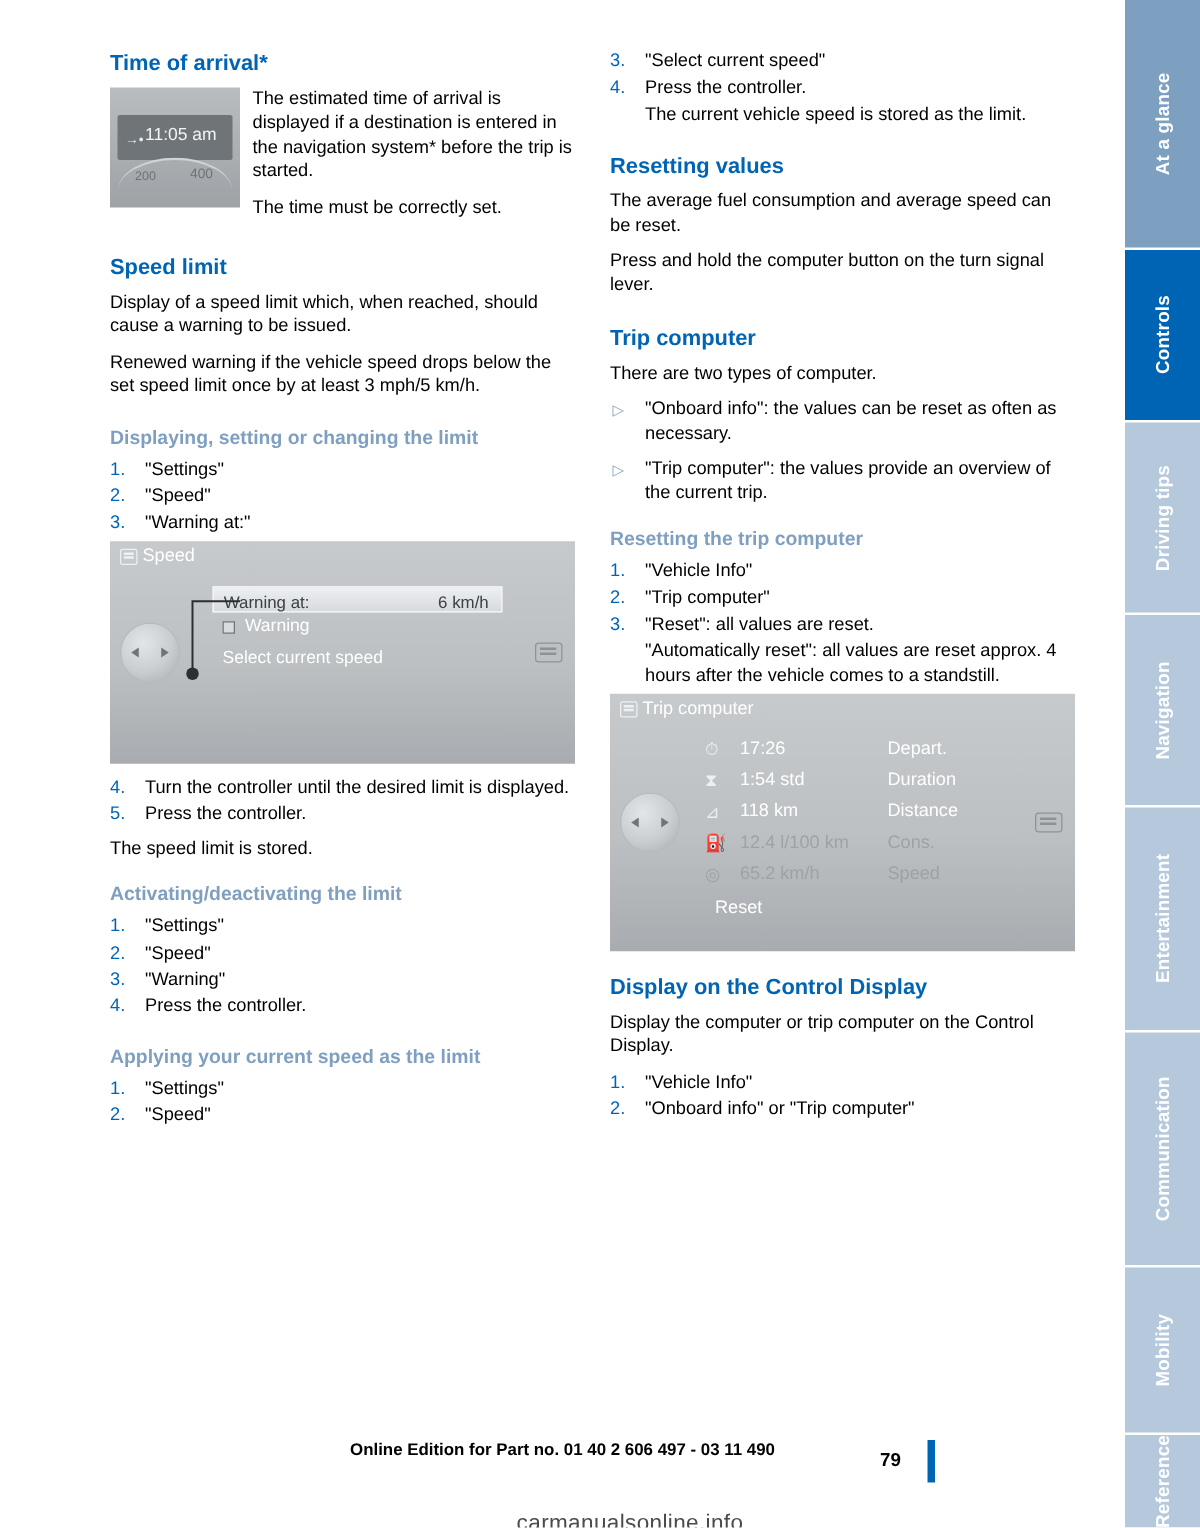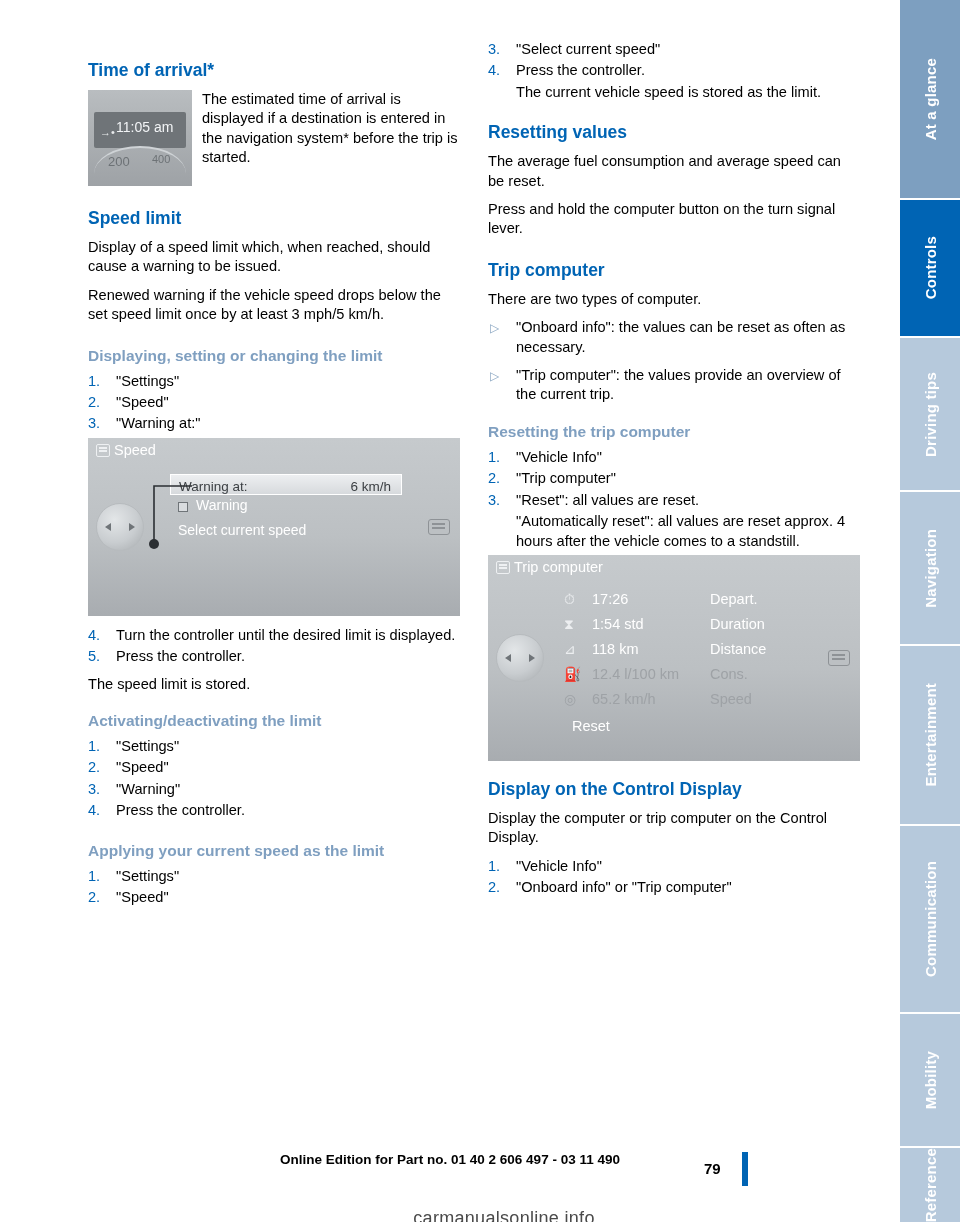--- a/index.html
+++ b/index.html
@@ -46,21 +46,21 @@
 
   
   .col {
     position: absolute;
     top: 40px;
     width: 372px;
     font-size: 14.6px;
     line-height: 19.4px;
     color: #000000;
   }
-  .col-left { left: 88px; margin-top: 20px; }
+  .col-left { left: 88px; }
   .col-right { left: 488px; }
 
   h2.sec {
     color: #0064b4;
     font-size: 17.5px;
     font-weight: bold;
     margin: 0 0 9px 0;
     line-height: 21px;
   }
   h3.sub {
@@ -155,21 +155,21 @@
   .fig-small .gauge {
     position: absolute;
     left: 6px; top: 56px;
     width: 92px; height: 34px;
     border-top: 2px solid #cfd3d6;
     border-radius: 70px 70px 0 0 / 42px 42px 0 0;
   }
   .fig-small .sp1 {
     position: absolute;
     left: 20px; top: 62px;
-    color: #6d7276; font-size: 13px;
+    color: #6d7276; font-size: 10px;
   }
   .fig-small .sp2 {
     position: absolute;
     left: 64px; top: 60px;
     color: #6d7276; font-size: 11px;
   }
 
   
   .idrive {
     width: 372px;
@@ -369,20 +369,21 @@
     <div class="fig-small">
       <div class="screen"></div>
       <div class="arrowico">→•</div>
       <div class="time">11:05 am</div>
       <div class="gauge"></div>
       <div class="sp1">200</div>
       <div class="sp2">400</div>
     </div>
 
     <p class="t">The estimated time of arrival is displayed if a destination is entered in the navigation system* before the trip is started.</p>
+    <p class="t">The time must be correctly set.</p>
 
     <div style="clear:both"></div>
     <div class="spacer-18"></div>
 
     <h2 class="sec">Speed limit</h2>
     <p class="t">Display of a speed limit which, when reached, should cause a warning to be issued.</p>
     <p class="t">Renewed warning if the vehicle speed drops below the set speed limit once by at least 3 mph/5 km/h.</p>
 
     <div class="spacer-12"></div>
 

